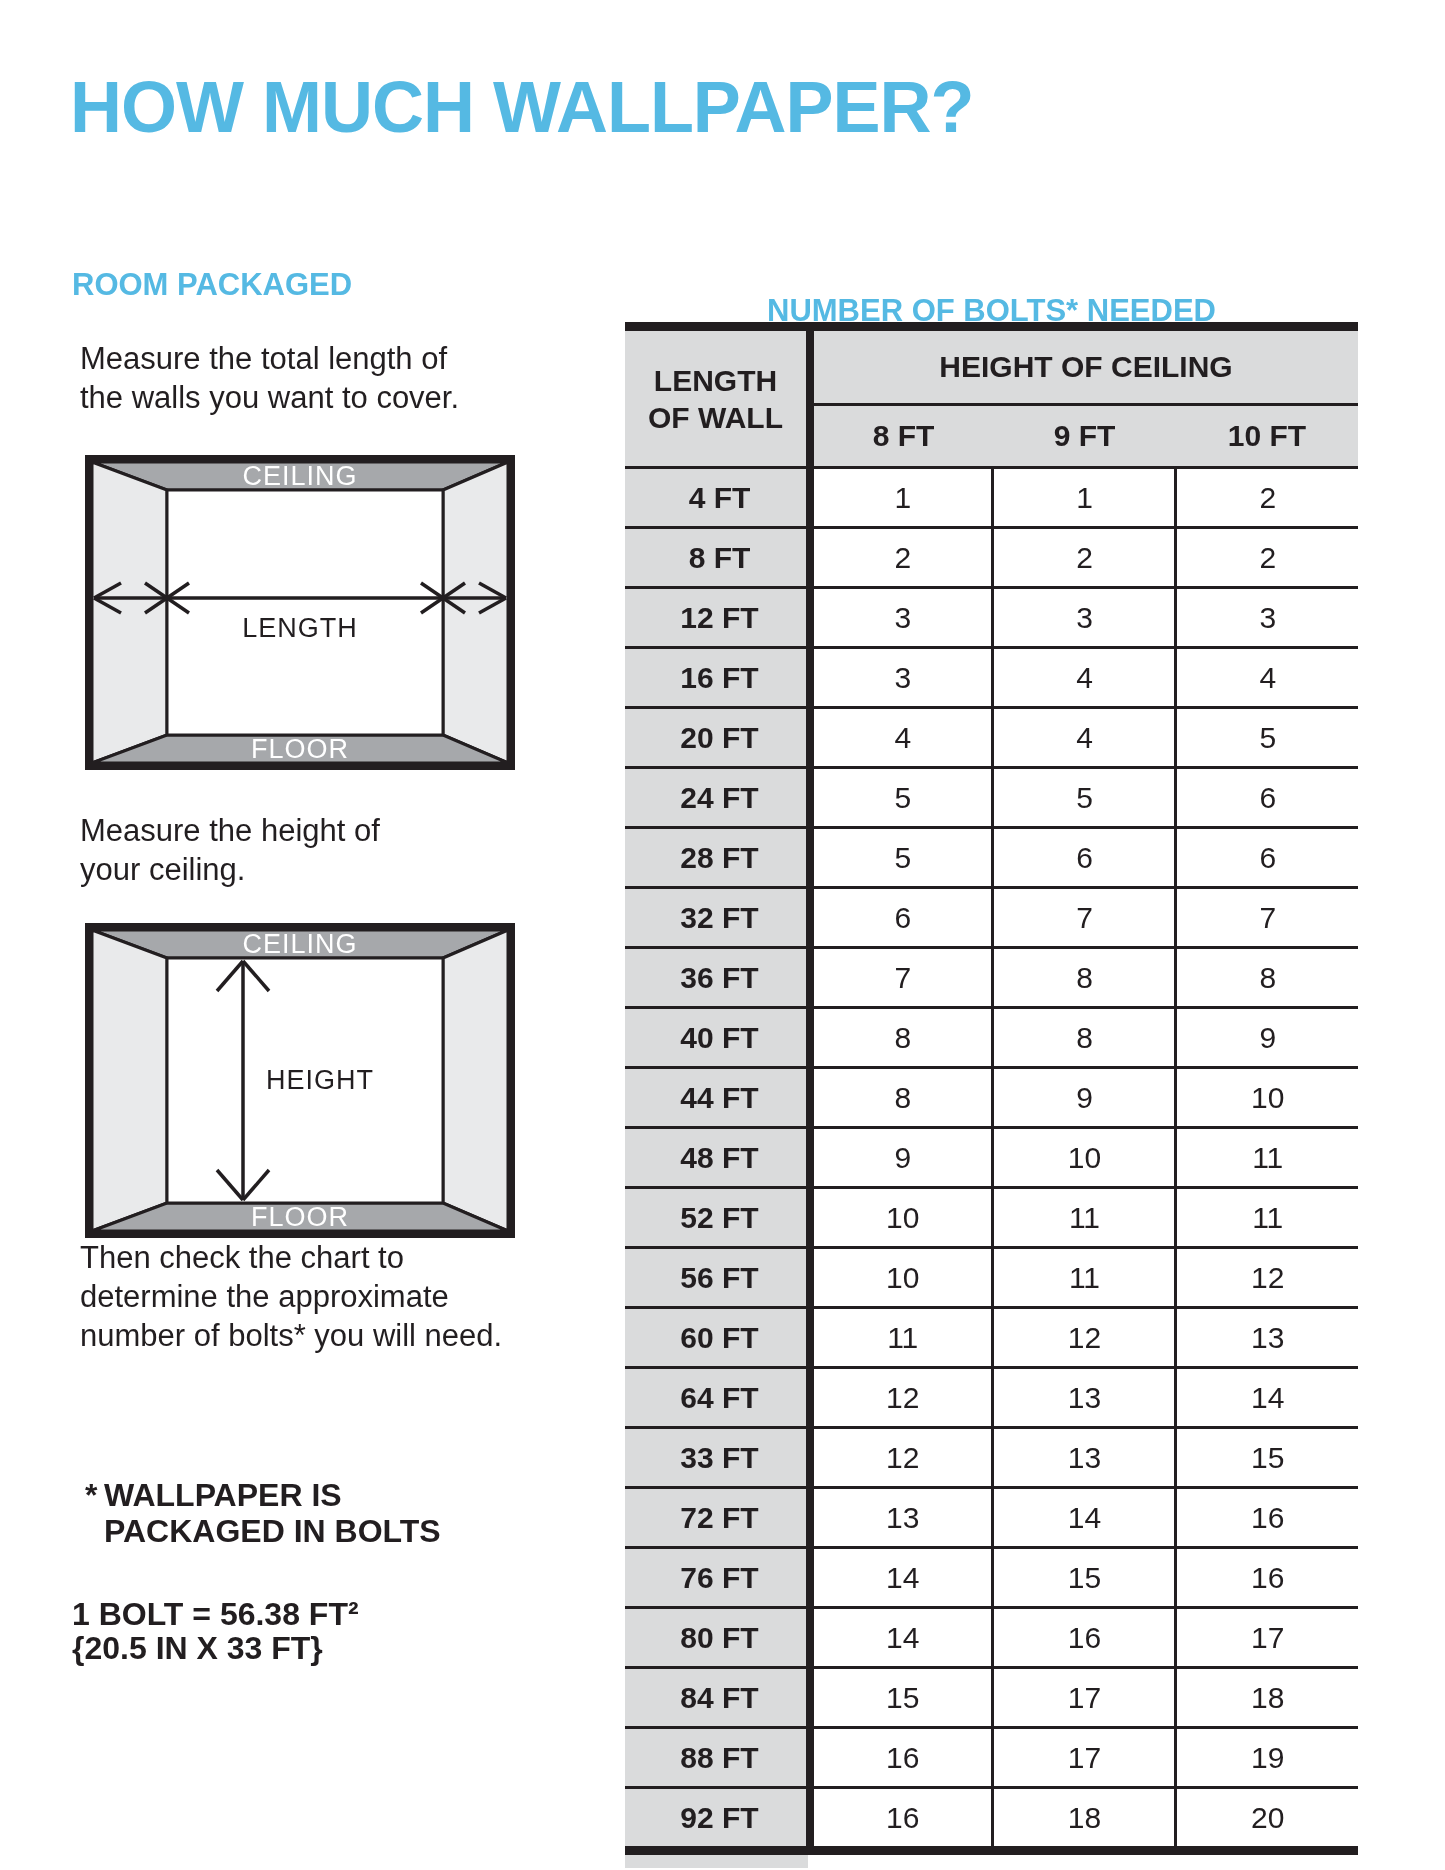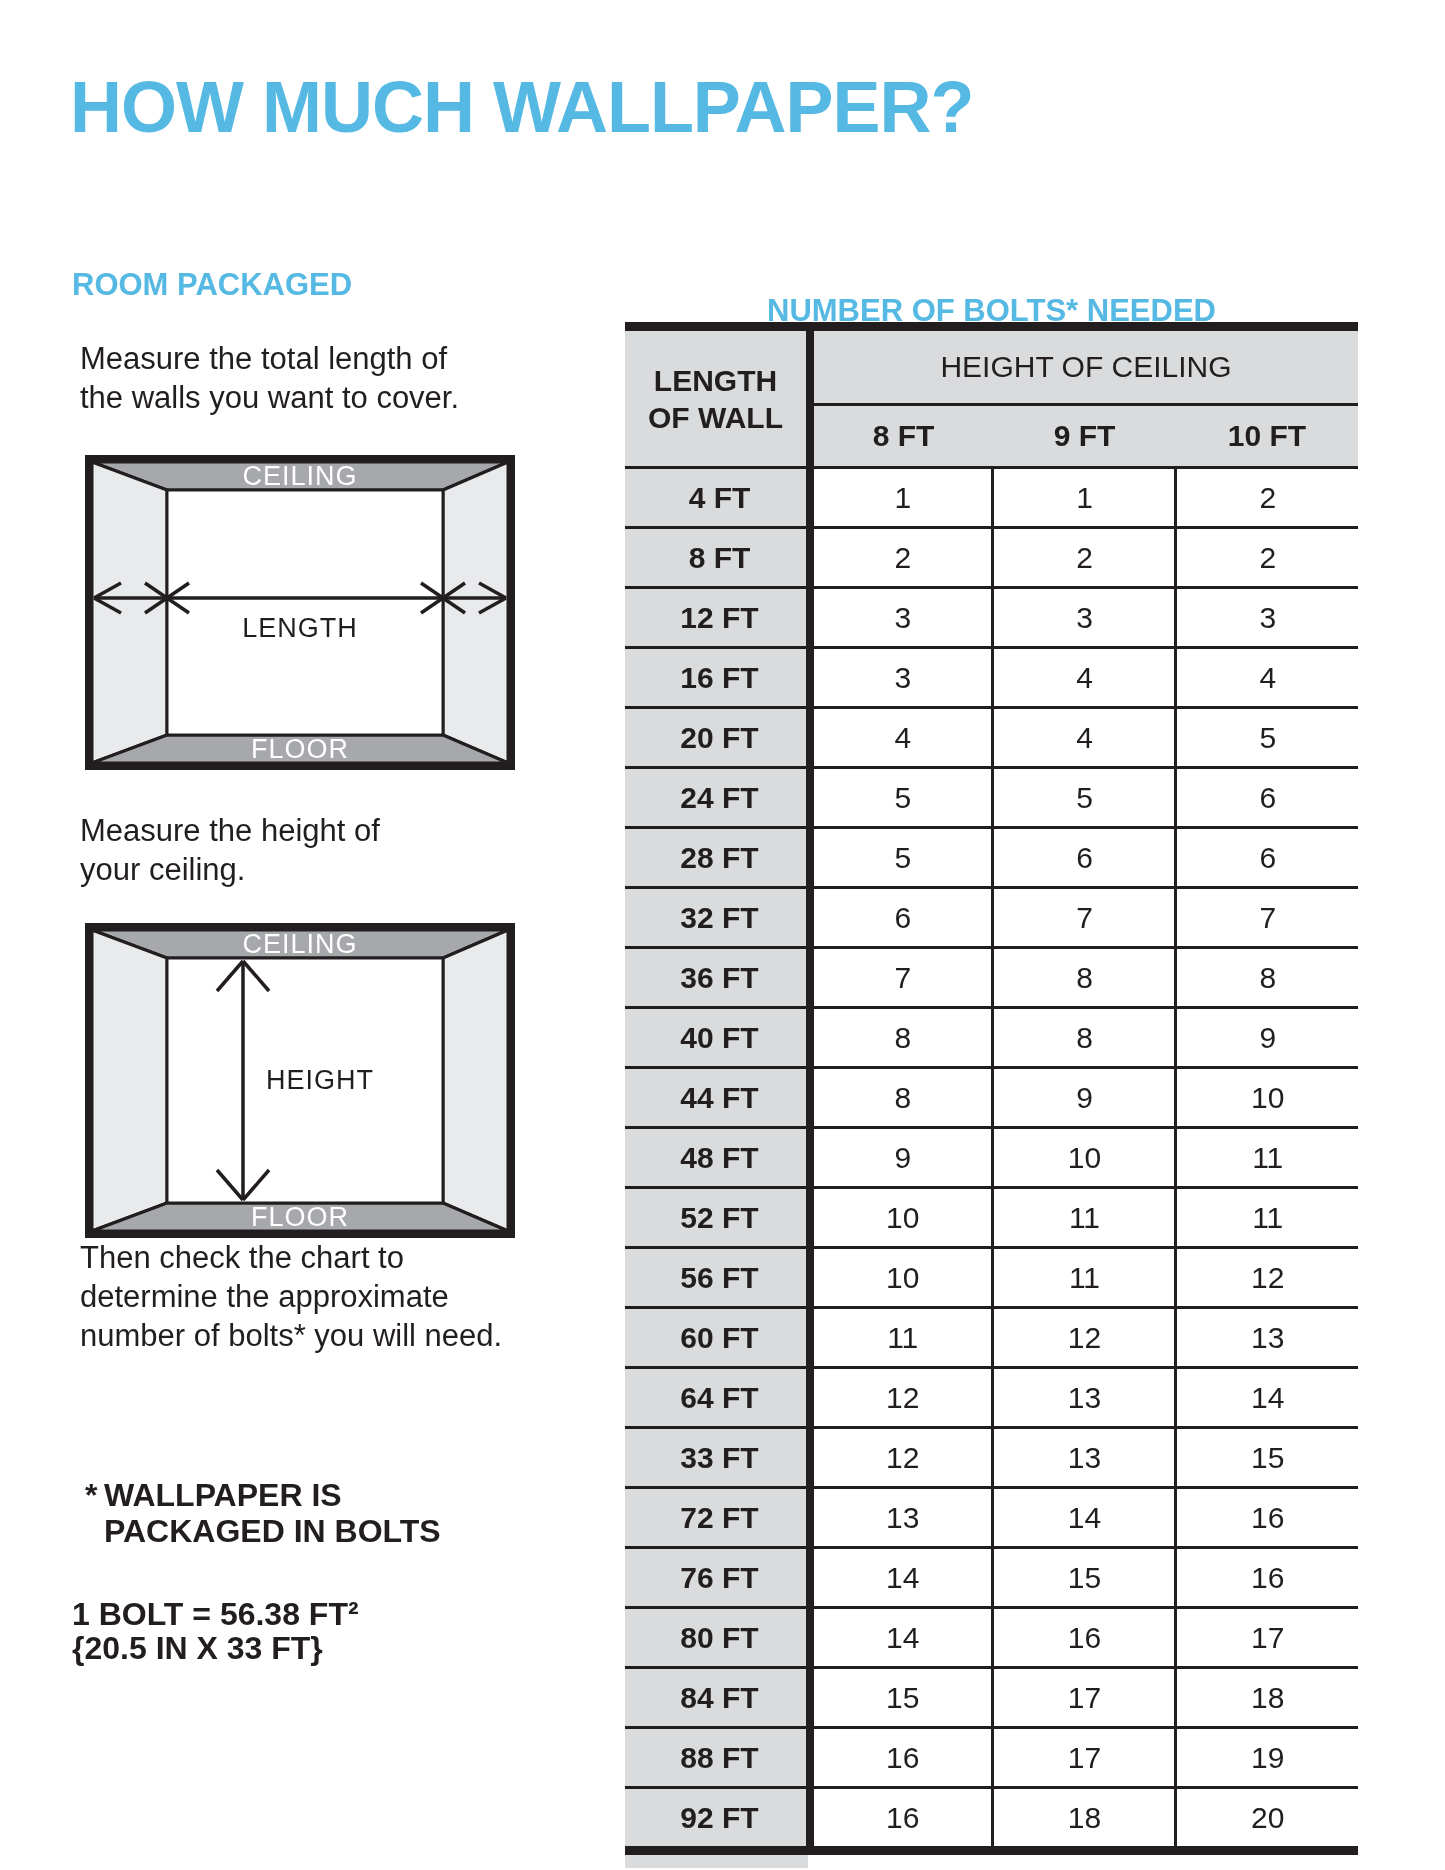--- a/index.html
+++ b/index.html
@@ -48,21 +48,21 @@
     border-collapse:collapse; table-layout:fixed; width:733px;
     border-top:9px solid #221e20;
   }
   table.bolts th, table.bolts td { padding:0; vertical-align:middle; text-align:center; }
   th.label-head {
     background:#dadbdc; border-right:8px solid #221e20; border-bottom:3px solid #221e20;
     font-size:30px; font-weight:bold; line-height:37px; white-space:pre-line;
   }
   th.group-head {
     background:#dadbdc; border-bottom:3px solid #221e20;
-    font-size:30px; font-weight:normal; height:72px;
+    font-size:30px; font-weight:bold; height:72px;
   }
   tr.sub-head th {
     background:#dadbdc; border-bottom:3px solid #221e20;
     font-size:30px; font-weight:bold; height:60px;
   }
   tbody th.label-cell {
     background:#dadbdc; border-right:8px solid #221e20; border-bottom:3px solid #221e20;
     font-size:30px; font-weight:bold; height:57px;padding-left:8px;
   }
   tbody td.value {

